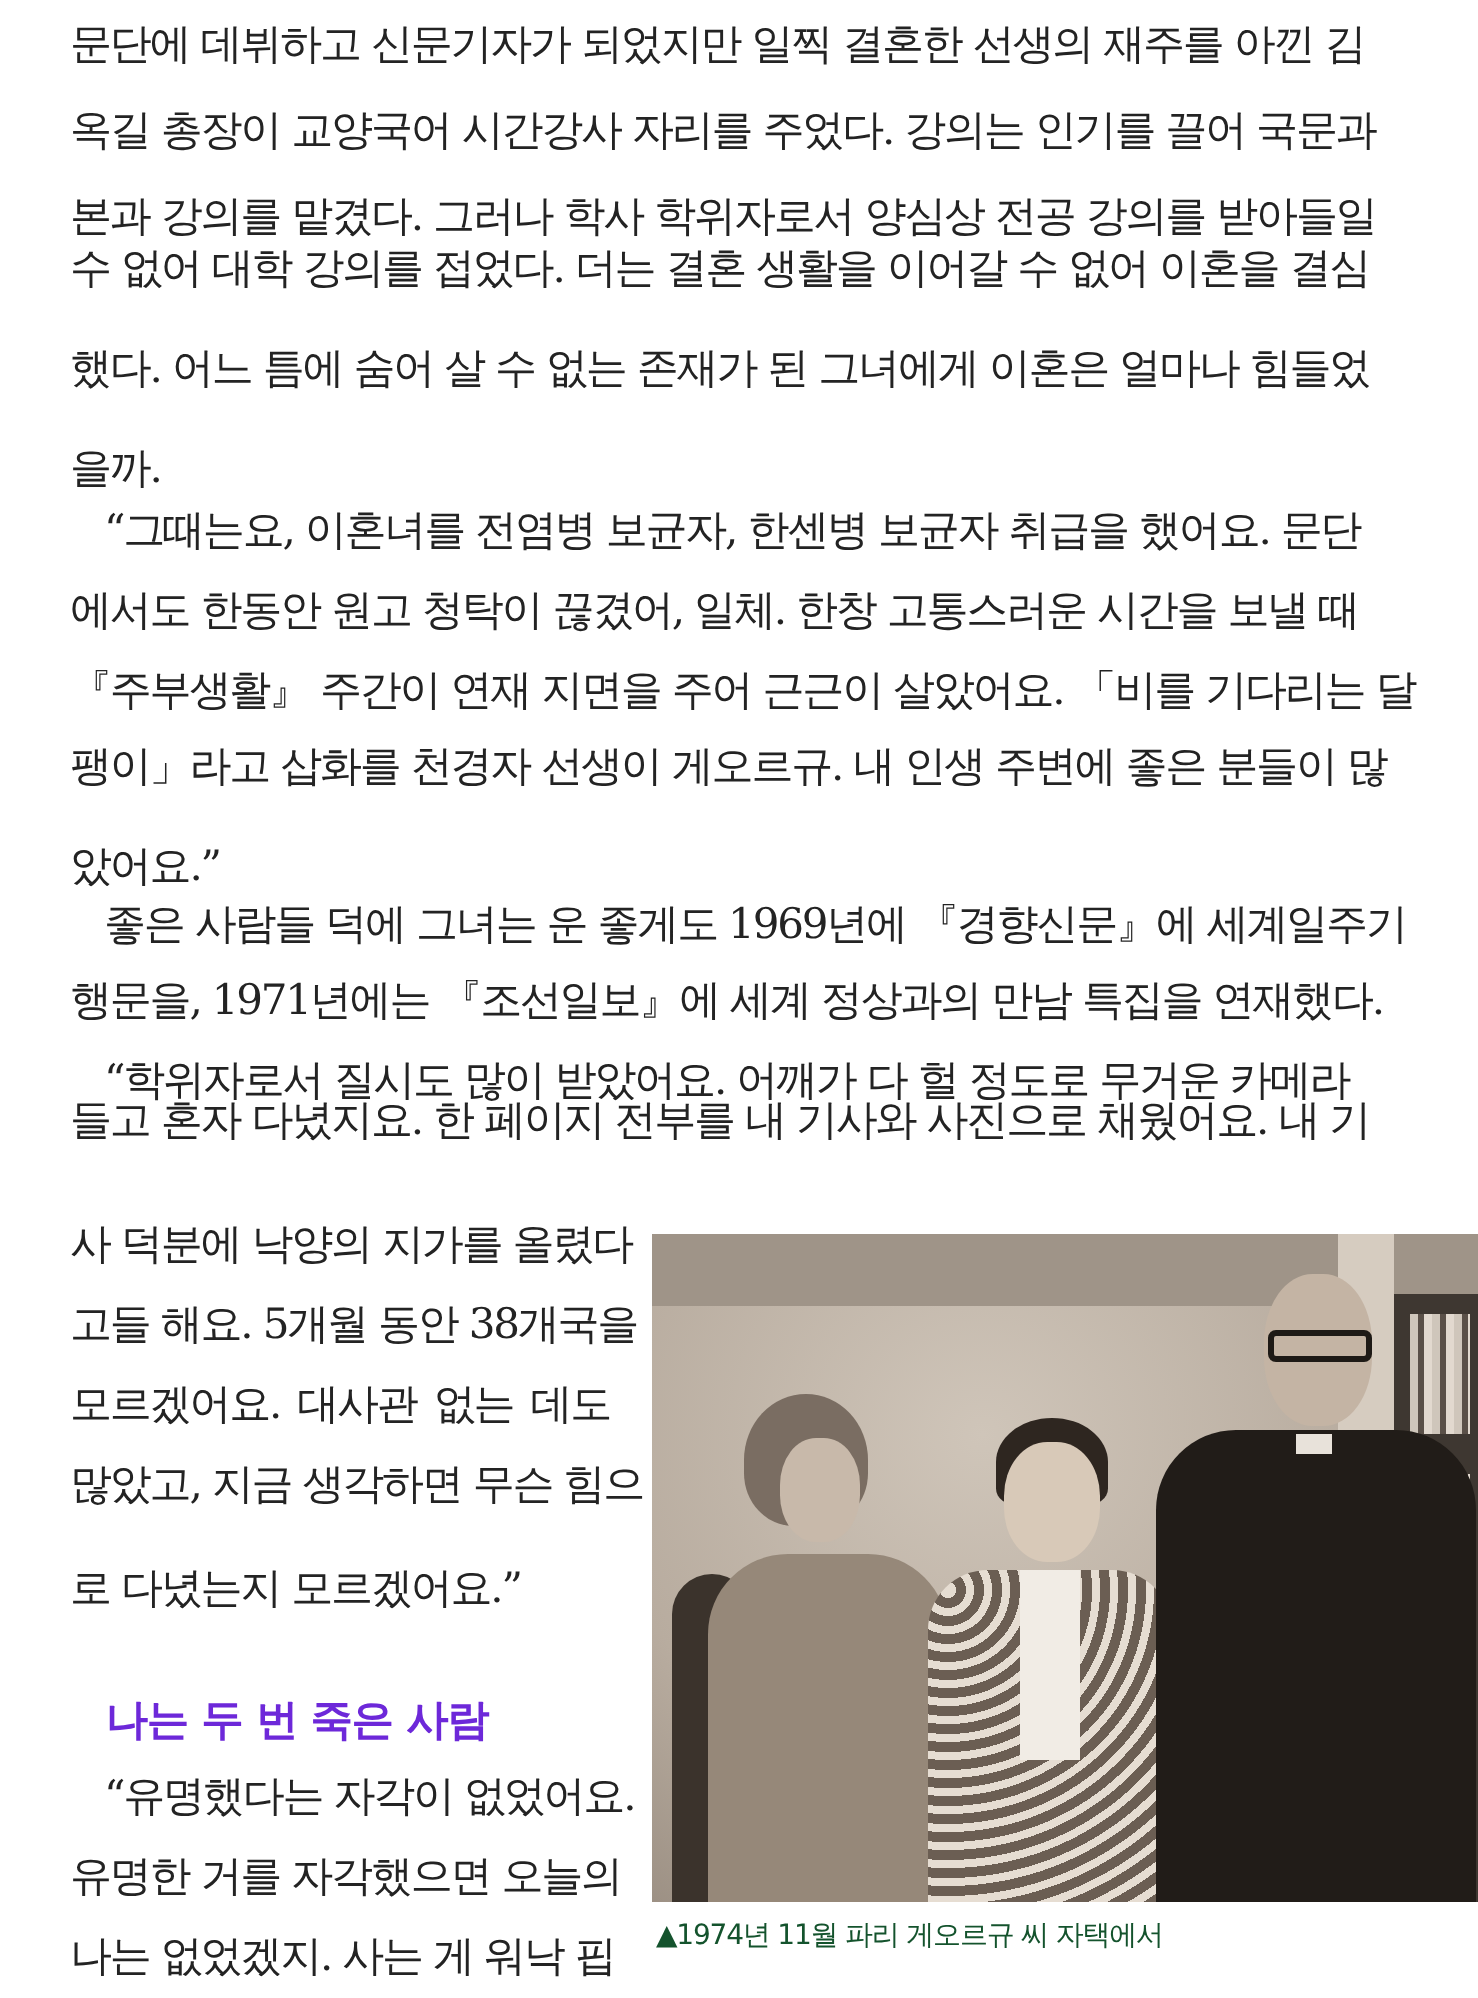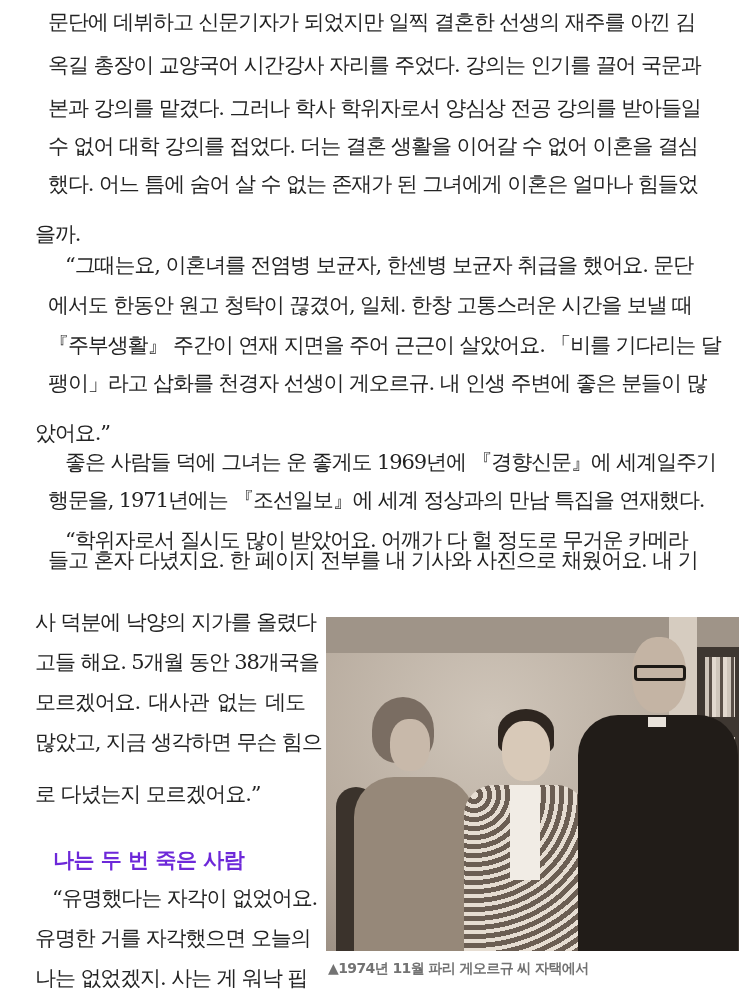--- a/index.html
+++ b/index.html
@@ -1,21 +1,21 @@
 <!DOCTYPE html>
 <html><head>
 <meta charset="utf-8">
 <style>
   html, body { margin: 0; padding: 0; background: #ffffff; }
   body { width: 739px; height: 999px; position: relative; overflow: hidden;
          font-family: "DejaVu Serif", "Liberation Serif", serif; color: #232323; }
   .line { position: absolute; left: 35px; white-space: nowrap; font-size: 21px;
           line-height: 30px; height: 30px; letter-spacing: -1.1px; }
   .line.indent { left: 52px; }
-  .line.full { width: 620px; text-align: justify; text-align-last: justify; margin-left: 13px; }
+  .line.full { width: 620px; text-align: justify; text-align-last: justify; }
   .line.full.indent { width: 603px; }
   .line.narrow { width: 270px; text-align: justify; text-align-last: justify; }
   .line.narrow.indent { width: 253px; }
   .line.last { text-align-last: left; width: auto; margin-top: 12px; }
   .heading { position: absolute; left: 53px; top: 845px; font-family: "DejaVu Sans", "Liberation Sans", sans-serif;
              font-weight: bold; font-size: 21px; letter-spacing: -0.5px; color: #6d28d9; line-height: 30px; }
   .photo { position: absolute; left: 326px; top: 617px; width: 413px; height: 334px; overflow: hidden;
            background: linear-gradient(180deg, #b3a79b 0%, #c7bcaf 30%, #a89c90 100%); }
   .photo .wall { position: absolute; left: 0; top: 0; width: 100%; height: 100%;
                  background: radial-gradient(ellipse at 40% 30%, #cfc5b9 0%, #b8ac9f 55%, #8f8377 100%); }
@@ -36,30 +36,30 @@
   .photo .woman2 .face { position: absolute; left: 38px; top: 12px; width: 48px; height: 60px; background: #d8c9b8; border-radius: 45%; }
   .photo .woman2 .body { position: absolute; left: 0; top: 76px; width: 122px; height: 166px;
            background: repeating-radial-gradient(circle at 10px 10px, #e6ddd2 0 4px, #6b5e53 4px 9px); border-radius: 30px 30px 0 0; }
   .photo .woman2 .collar { position: absolute; left: 46px; top: 76px; width: 30px; height: 95px; background: #f1ece5; }
   .photo .priest { position: absolute; left: 252px; top: 20px; width: 160px; height: 314px; }
   .photo .priest .head { position: absolute; left: 54px; top: 0; width: 54px; height: 76px; background: #c4b4a4; border-radius: 45%; }
   .photo .priest .glasses { position: absolute; left: 56px; top: 28px; width: 52px; height: 16px; border: 3px solid #1e1a16; border-radius: 4px; box-sizing: border-box; }
   .photo .priest .body { position: absolute; left: 0; top: 78px; width: 160px; height: 236px; background: #211c18; border-radius: 40px 40px 0 0; }
   .photo .priest .colla { position: absolute; left: 70px; top: 80px; width: 18px; height: 10px; background: #e8e2da; }
   .caption { position: absolute; left: 328px; top: 958px; font-family: "DejaVu Sans", "Liberation Sans", sans-serif;
-             font-size: 14px; color: #737373; letter-spacing: -0.6px; white-space: nowrap; line-height: 20px; font-weight: bold; }
+             font-size: 14px; color: #14532d; letter-spacing: -0.6px; white-space: nowrap; line-height: 20px; }
 </style>
 </head>
 <body>
 
 <div>
   <div class="line full" style="top:7px">문단에 데뷔하고 신문기자가 되었지만 일찍 결혼한 선생의 재주를 아낀 김</div>
   <div class="line full" style="top:50px">옥길 총장이 교양국어 시간강사 자리를 주었다. 강의는 인기를 끌어 국문과</div>
   <div class="line full" style="top:93px">본과 강의를 맡겼다. 그러나 학사 학위자로서 양심상 전공 강의를 받아들일</div>
-  <div class="line full" style="top:131px">수 없어 대학 강의를 접었다. 더는 결혼 생활을 이어갈 수 없어 이혼을 결심</div>
+  <div class="line full" style="top:119px">수 없어 대학 강의를 접었다. 더는 결혼 생활을 이어갈 수 없어 이혼을 결심</div>
   <div class="line full" style="top:169px">했다. 어느 틈에 숨어 살 수 없는 존재가 된 그녀에게 이혼은 얼마나 힘들었</div>
   <div class="line last" style="top:207px">을까.</div>
   <div class="line full indent" style="top:250px">“그때는요, 이혼녀를 전염병 보균자, 한센병 보균자 취급을 했어요. 문단</div>
   <div class="line full" style="top:290px">에서도 한동안 원고 청탁이 끊겼어, 일체. 한창 고통스러운 시간을 보낼 때</div>
   <div class="line full" style="top:330px">『주부생활』 주간이 연재 지면을 주어 근근이 살았어요. 「비를 기다리는 달</div>
   <div class="line full" style="top:368px">팽이」라고 삽화를 천경자 선생이 게오르규. 내 인생 주변에 좋은 분들이 많</div>
   <div class="line last" style="top:406px">았어요.”</div>
   <div class="line full indent" style="top:447px">좋은 사람들 덕에 그녀는 운 좋게도 1969년에 『경향신문』에 세계일주기</div>
   <div class="line full" style="top:485px">행문을, 1971년에는 『조선일보』에 세계 정상과의 만남 특집을 연재했다.</div>
   <div class="line full indent" style="top:525px">“학위자로서 질시도 많이 받았어요. 어깨가 다 헐 정도로 무거운 카메라</div>

